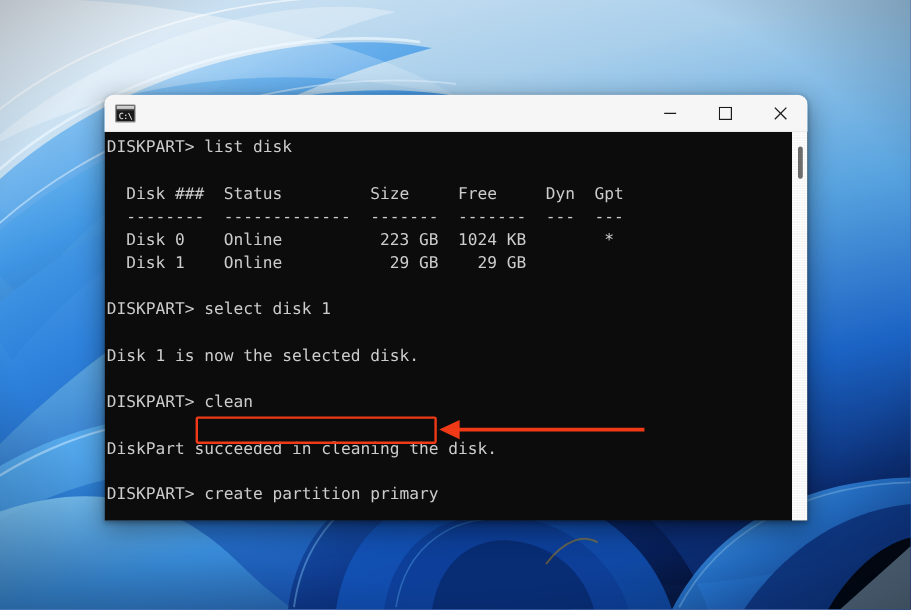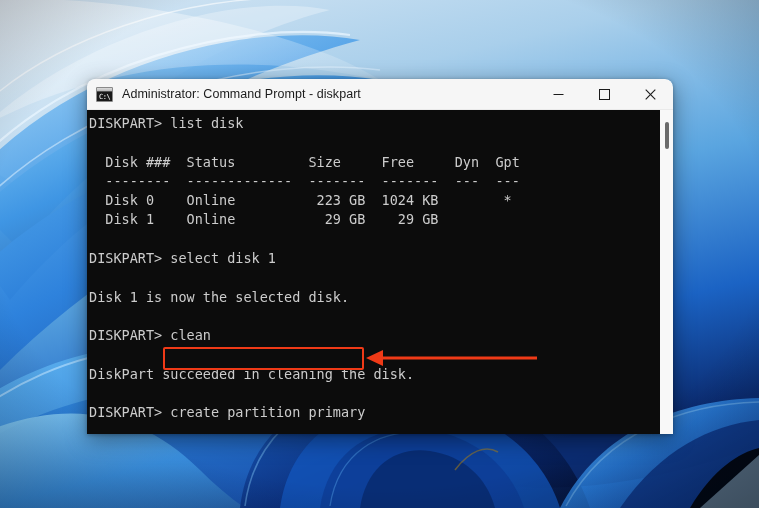--- a/index.html
+++ b/index.html
@@ -263,21 +263,20 @@
   </svg>
 
   <div id="cmd-window">
 
     <div id="titlebar">
       <div id="titlebar-left">
         <span class="cmd-icon">
           <span class="bar"></span>
           <span class="prompt">C:\</span>
         </span>
-        <span id="title-text">Administrator: Command Prompt - diskpart</span>
       </div>
       <div id="window-controls">
         <button class="win-btn" id="btn-min">
           <svg class="glyph" width="11" height="11" viewBox="0 0 11 11">
             <line x1="0.5" y1="5.5" x2="10.5" y2="5.5" stroke="currentColor" stroke-width="1"></line>
           </svg>
         </button>
         <button class="win-btn" id="btn-max">
           <svg class="glyph" width="11" height="11" viewBox="0 0 11 11">
             <rect x="0.5" y="0.5" width="10" height="10" fill="none" stroke="currentColor" stroke-width="1"></rect>

